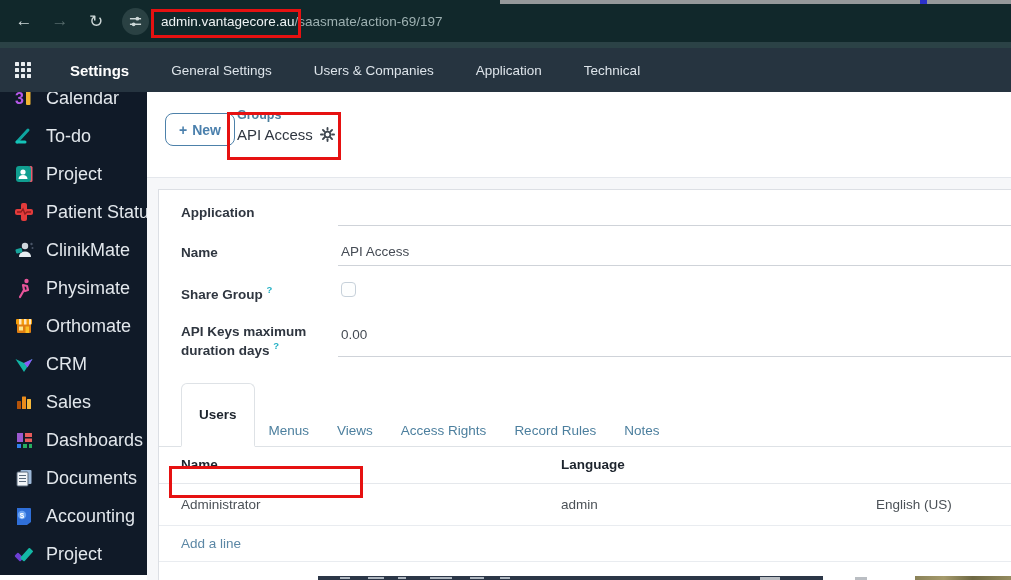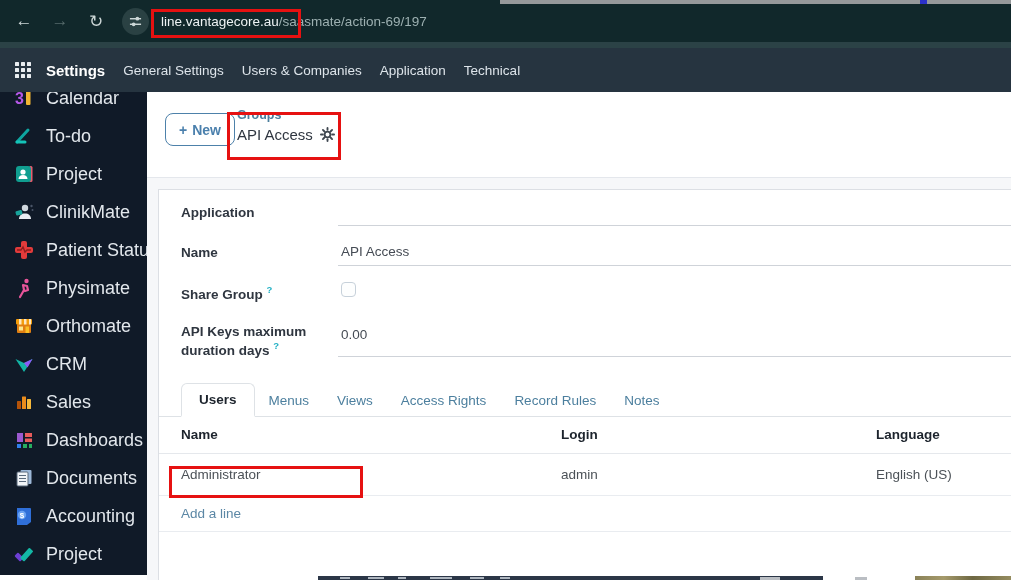--- a/index.html
+++ b/index.html
@@ -13,21 +13,21 @@
   .titlebar-right { position:absolute; top:0; left:500px; right:0; height:4px; background:#96999b; }
   .titlebar-blue { position:absolute; top:0; left:920px; width:7px; height:4px; background:#2b31c9; }
   .nav-ico { width:20px; text-align:center; font-size:17px; color:#ccd6d6; margin-right:16px; flex:0 0 auto; }
   .nav-ico.dim { color:#566a6b; }
   .site-badge { width:27px; height:27px; border-radius:50%; background:#2a4143; display:flex; align-items:center; justify-content:center; flex:0 0 auto; }
   .url { margin-left:12px; font-size:13.5px; white-space:nowrap; }
   .url .domain { color:#eef3f4; }
   .url .path { color:#9db0b1; }
 
   
-  .onav { position:absolute; top:48px; left:0; right:0; height:44px; background:#263440; display:flex; align-items:center; padding-left:15px; }
+  .onav { position:absolute; top:48px; left:0; right:0; height:44px; background:#263440; display:flex; align-items:center; padding-left:15px;gap:24px; }
   .apps-grid { width:17px; height:17px; display:grid; grid-template-columns:repeat(3,4px); grid-template-rows:repeat(3,4px); gap:2px; flex:0 0 auto; }
   .apps-grid i { background:#e9edf0; border-radius:0.5px; }
   .onav-title { color:#ffffff; font-size:15px; font-weight:bold; margin-left:14px; }
   .onav-item { color:#dde4ea; font-size:13.5px; margin-left:18px; }
   .onav-item:first-of-type { margin-left:21px; }
 
   
   .sidebar { position:absolute; top:92px; left:0; width:147px; height:483px; background:#101a28; overflow:hidden; }
   .side-list { margin-top:-13px; }
   .side-item { height:38px; display:flex; align-items:center; padding-left:13px; }
@@ -52,21 +52,21 @@
   .o-value { flex:1; font-size:13.5px; color:#454b54; padding:4px 0 6px 3px; border-bottom:1px solid #cfd3d9; min-height:26px; }
   .row-name { margin-top:14px; }
   .row-share { margin-top:14px; }
   .row-share .o-novalue { flex:1; padding:2px 0 0 3px; }
   .checkbox { width:15px; height:15px; border:1px solid #c7d1da; border-radius:4px; background:#fdfefe; }
   .row-api { margin-top:16px; }
   .row-api .o-value { padding-top:8px; min-height:38px; }
 
   .tabs { display:flex; align-items:flex-end; border-bottom:1px solid #dee2e6; margin:24px 0 0 -22px; padding-left:22px; }
   .tab { padding:8px 14px; font-size:13.5px; color:#4c7f9e; cursor:pointer; }
-  .tab.active { background:#fff; border:1px solid #dee2e6; border-bottom:2px solid #fff; margin-bottom:-1px; border-radius:6px 6px 0 0; color:#1d242d; font-weight:bold; padding:8px 17px; }
+  .tab.active { background:#fff; border:1px solid #dee2e6; border-bottom:2px solid #fff; margin-bottom:-1px; border-radius:6px 6px 0 0; color:#1d242d; font-weight:bold; padding:23px 17px; }
 
   .o-table { margin-left:-22px; }
   .t-head { display:flex; align-items:center; height:37px; border-bottom:1px solid #e5e8ec; }
   .t-head > div { font-size:13.5px; font-weight:bold; color:#1d242d; }
   .t-row { display:flex; align-items:center; height:42px; border-bottom:1px solid #e9ecf0; }
   .t-row > div { font-size:13.5px; color:#4b5157; }
   .c1 { width:402px; padding-left:22px; }
   .c2 { width:315px; }
   .c3 { flex:1; }
   .t-add { height:36px; display:flex; align-items:center; padding-left:22px; border-bottom:1px solid #e9ecf0; font-size:13.5px; color:#5b87a5; cursor:pointer; }
@@ -95,21 +95,21 @@
     <div class="nav-ico">↻</div>
     <div class="site-badge">
       <svg width="13" height="13" viewBox="0 0 14 14">
         <line x1="1" y1="4" x2="13" y2="4" stroke="#cdd7d7" stroke-width="1.6"></line>
         <line x1="1" y1="10" x2="13" y2="10" stroke="#cdd7d7" stroke-width="1.6"></line>
         <circle cx="9" cy="4" r="2" fill="#cdd7d7"></circle>
         <circle cx="5" cy="10" r="2" fill="#cdd7d7"></circle>
       </svg>
     </div>
     <div class="url">
-      <span class="domain">line.vantagecore.au</span><span class="path">/saasmate/action-69/197</span>
+      <span class="domain">admin.vantagecore.au</span><span class="path">/saasmate/action-69/197</span>
     </div>
   </div>
   <div class="chrome-strip"></div>
   <div class="titlebar-right"></div>
   <div class="titlebar-blue"></div>
 
   <div class="onav">
     <div class="apps-grid">
       <i></i>
         <i></i>
@@ -148,35 +148,35 @@
         <svg viewBox="0 0 22 22">
             <rect x="16" y="3" width="3.5" height="16" rx="1.5" fill="#e85c6e"></rect>
             <rect x="3" y="3" width="15" height="16" rx="3" fill="#109e90"></rect>
             <circle cx="10" cy="9" r="2.6" fill="#fff"></circle>
             <path d="M5.5 16 c0-2.5 2-4 4.5-4 s4.5 1.5 4.5 4 Z" fill="#fff"></path>
           </svg>
         <span class="side-label">Project</span>
       </div>
       <div class="side-item">
         <svg viewBox="0 0 22 22">
+            <rect x="8" y="2" width="6" height="18" rx="2" fill="#e23b3b"></rect>
+            <rect x="2" y="8" width="18" height="6" rx="2" fill="#e23b3b"></rect>
+            <path d="M4 11 h4 l2 -3 l2 5 l2 -2 h4" stroke="#8f1d1d" stroke-width="1.3" fill="none"></path>
+          </svg>
+        <span class="side-label">Patient Status</span>
+      </div>
+      <div class="side-item">
+        <svg viewBox="0 0 22 22">
             <circle cx="12" cy="7" r="3.2" fill="#cfd6dd"></circle>
             <path d="M6 18 c0-3.5 2.5-5.5 6-5.5 s6 2 6 5.5 Z" fill="#e8edf2"></path>
             <rect x="2.5" y="9.5" width="6.5" height="4.5" rx="1" fill="#18a39b" transform="rotate(-15 6 11)"></rect>
             <circle cx="18.5" cy="5" r="1.2" fill="#4a5568"></circle>
             <circle cx="19.5" cy="9" r="1" fill="#4a5568"></circle>
           </svg>
         <span class="side-label">ClinikMate</span>
-      </div>
-      <div class="side-item">
-        <svg viewBox="0 0 22 22">
-            <rect x="8" y="2" width="6" height="18" rx="2" fill="#e23b3b"></rect>
-            <rect x="2" y="8" width="18" height="6" rx="2" fill="#e23b3b"></rect>
-            <path d="M4 11 h4 l2 -3 l2 5 l2 -2 h4" stroke="#8f1d1d" stroke-width="1.3" fill="none"></path>
-          </svg>
-        <span class="side-label">Patient Status</span>
       </div>
       <div class="side-item">
         <svg viewBox="0 0 22 22">
             <circle cx="13.5" cy="4" r="2.2" fill="#e8559a"></circle>
             <path d="M7 20 L11 13 L10 8 L14 9 L15 13 L12 14" stroke="#e8559a" stroke-width="2.2" fill="none" stroke-linecap="round" stroke-linejoin="round"></path>
           </svg>
         <span class="side-label">Physimate</span>
       </div>
       <div class="side-item">
         <svg viewBox="0 0 22 22">
@@ -308,21 +308,20 @@
           <div class="tab">Menus</div>
           <div class="tab">Views</div>
           <div class="tab">Access Rights</div>
           <div class="tab">Record Rules</div>
           <div class="tab">Notes</div>
         </div>
 
         <div class="o-table">
           <div class="t-head">
             <div class="c1">Name</div>
-            <div class="c2">Login</div>
             <div class="c3">Language</div>
           </div>
           <div class="t-row">
             <div class="c1">Administrator</div>
             <div class="c2">admin</div>
             <div class="c3">English (US)</div>
           </div>
           <div class="t-add">Add a line</div>
         </div>
 

